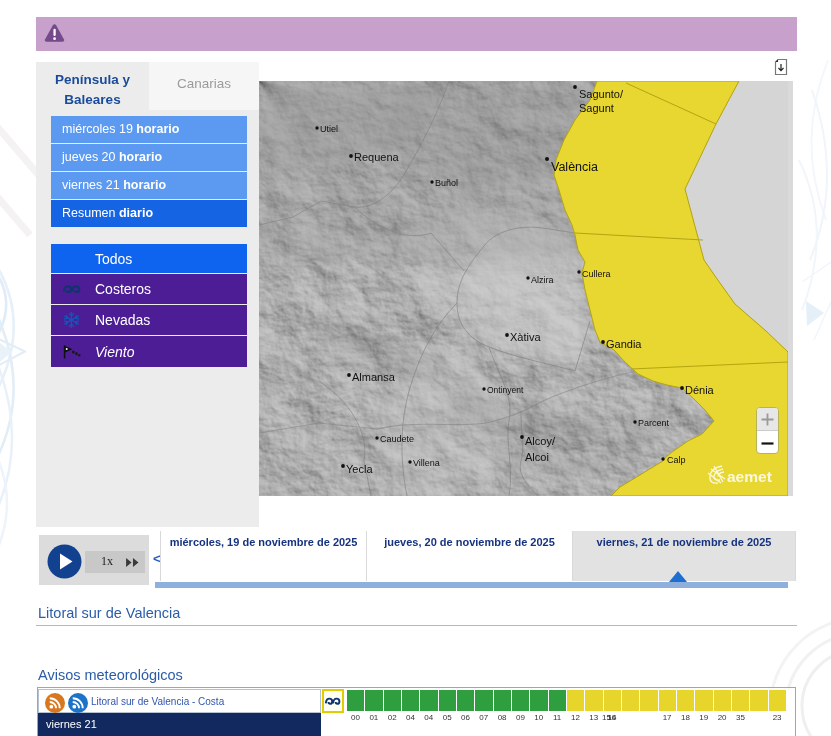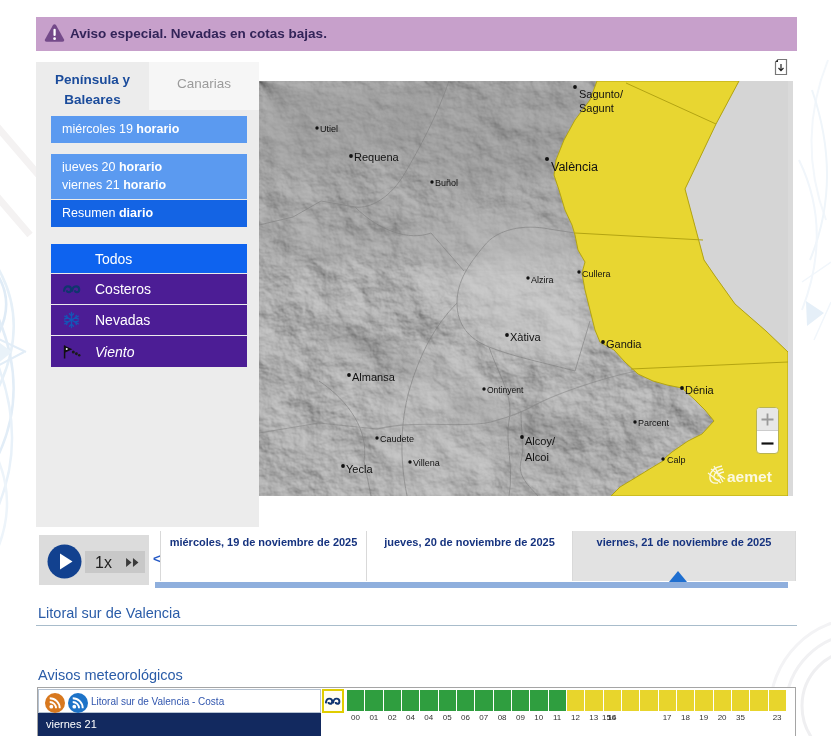--- a/index.html
+++ b/index.html
@@ -18,21 +18,21 @@
   .dbtn{left:51px;width:196px;height:27px;background:#5b9af0;color:#fff;font-size:12.5px;
         line-height:27px;padding-left:11px;box-sizing:border-box;}
   .dbtn.act{background:#1464e4;}
   .fbtn{left:51px;width:196px;background:#4c1d95;color:#fff;font-size:14px;box-sizing:border-box;}
   .fbtn.act{background:#0e63ef;}
   .fbtn .lbl{position:absolute;left:44px;top:50%;transform:translateY(-50%);}
   .fbtn svg{position:absolute;left:12px;top:50%;transform:translateY(-50%);}
   
   .ctrlbox{left:39px;top:535px;width:110px;height:50px;background:#dcdcdc;}
   .spdbox{left:85px;top:551px;width:60px;height:22px;background:#c8c8c8;}
-  .spdbox .x1{position:absolute;left:10px;top:3px;font-size:16px;color:#222;}
+  .spdbox .x1{position:absolute;left:16px;top:3px;font-size:12px;color:#222;font-family:Liberation Serif, serif;}
   .col{top:531px;height:50px;background:#fff;font-size:11px;font-weight:bold;color:#16337f;
        text-align:center;padding-top:5px;box-sizing:border-box;border-left:1px solid #d9d9d9;}
   .col3{background:#e2e2e2;border-right:1px solid #d9d9d9;}
   .bluebar{left:155px;top:582px;width:633px;height:6px;background:#8fafdd;}
   .arrow{color:#2458c5;font-weight:bold;font-size:13px;}
   
   .h2{left:38px;font-size:14.5px;color:#2a5ca8;}
   .rule{left:36px;top:625px;width:761px;border-top:1px solid #a8bccb;height:0;}
   
   .tleft{left:38px;top:689px;width:283px;height:24px;background:#fff;border:1px solid #b5c2d2;box-sizing:border-box;}
@@ -66,29 +66,28 @@
     <circle cx="862" cy="710" r="92" stroke="#f3f3f5" stroke-width="3"></circle>
   </g>
 </svg>
 
 <div class="abs banner">
   <svg style="position:absolute;left:8px;top:6px;" width="21" height="20" viewBox="0 0 24 23">
     <path d="M10.3 2.2 Q12 0.8 13.7 2.2 L22.8 18.8 Q24 21.5 21 21.5 L3 21.5 Q0 21.5 1.2 18.8 Z" fill="#744a8a"></path>
     <rect x="10.8" y="6.5" width="2.6" height="8.5" rx="1.3" fill="#fff"></rect>
     <circle cx="12.1" cy="18" r="1.6" fill="#fff"></circle>
   </svg>
-  <span class="txt" style="left:34px;">Aviso especial. Nevadas en cotas bajas.</span>
 </div>
 
 <div class="abs tab1">Península y<br>Baleares</div>
 <div class="abs tab2">Canarias</div>
 <div class="abs side"></div>
 
 <div class="abs dbtn" style="top:116px;">miércoles 19 <b>horario</b></div>
-<div class="abs dbtn" style="top:154px;">jueves 20 <b>horario</b></div>
+<div class="abs dbtn" style="top:144px;">jueves 20 <b>horario</b></div>
 <div class="abs dbtn" style="top:172px;">viernes 21 <b>horario</b></div>
 <div class="abs dbtn act" style="top:200px;">Resumen <b>diario</b></div>
 
 <div class="abs fbtn act" style="top:244px;height:29px;">
     <span class="lbl">Todos</span>
   </div>
 <div class="abs fbtn" style="top:274px;height:30px;">
   <svg width="18" height="13" viewBox="0 0 20 14">
     <g stroke="#10356e" stroke-width="2.4" fill="none">
       <path d="M1 10 Q1.5 4 5.5 4 Q9 4 9 7.5 Q9 10.5 6.5 10.5 Q4.3 10.5 4.3 8.3"></path>

